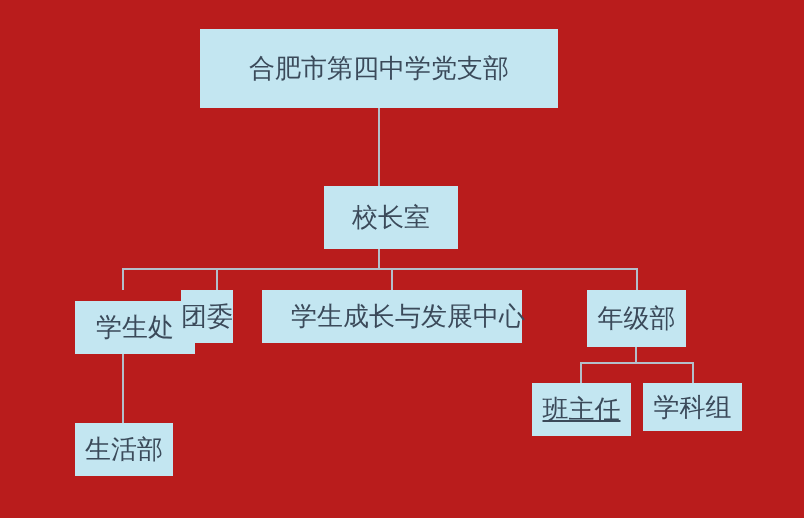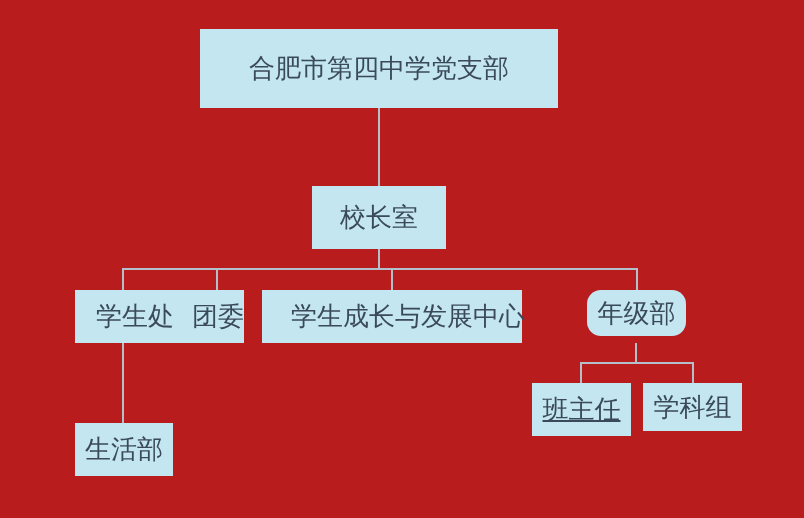--- a/index.html
+++ b/index.html
@@ -28,25 +28,25 @@
     box-sizing: border-box;
     z-index: 2;
   }
   .connector {
     position: absolute;
     background: #b3bfca;
     z-index: 1;
   }
   
   .n-party-branch     { left: 200px; top:  29px; width: 358px; height: 79px; }
-  .n-principal-office { left: 312px; top: 186px; width: 134px; height: 63px; }
-  .n-student-affairs  { left:  75px; top: 290px; width:  120px; height: 53px; }
-  .n-youth-league     { left: 192px; top: 290px; width:  52px; height: 53px; }
+  .n-principal-office { left: 324px; top: 186px; width: 134px; height: 63px; }
+  .n-student-affairs  { left:  75px; top: 301px; width:  120px; height: 53px; }
+  .n-youth-league     { left: 181px; top: 290px; width:  52px; height: 53px; }
   .n-growth-center    { left: 262px; top: 290px; width: 260px; height: 53px; padding-left: 32px; }
-  .n-grade-dept       { left: 587px; top: 290px; width:  99px; height: 46px; border-radius: 14px; }
+  .n-grade-dept       { left: 587px; top: 290px; width:  99px; height: 57px; }
   .n-life-dept        { left:  75px; top: 423px; width:  98px; height: 53px; text-align: center; }
   .n-class-teacher    { left: 532px; top: 383px; width:  99px; height: 53px; text-decoration: underline; }
   .n-subject-group    { left: 643px; top: 383px; width:  99px; height: 48px; }
   
   .c-root-drop        { left: 378px; top: 108px; width:   2px; height: 78px; }
   .c-principal-drop   { left: 378px; top: 249px; width:   2px; height: 21px; }
   .c-level3-rail      { left: 122px; top: 268px; width: 516px; height:  2px; }
   .c-stub-student     { left: 122px; top: 268px; width:   2px; height: 22px; }
   .c-stub-league      { left: 216px; top: 268px; width:   2px; height: 22px; }
   .c-stub-growth      { left: 391px; top: 268px; width:   2px; height: 22px; }

